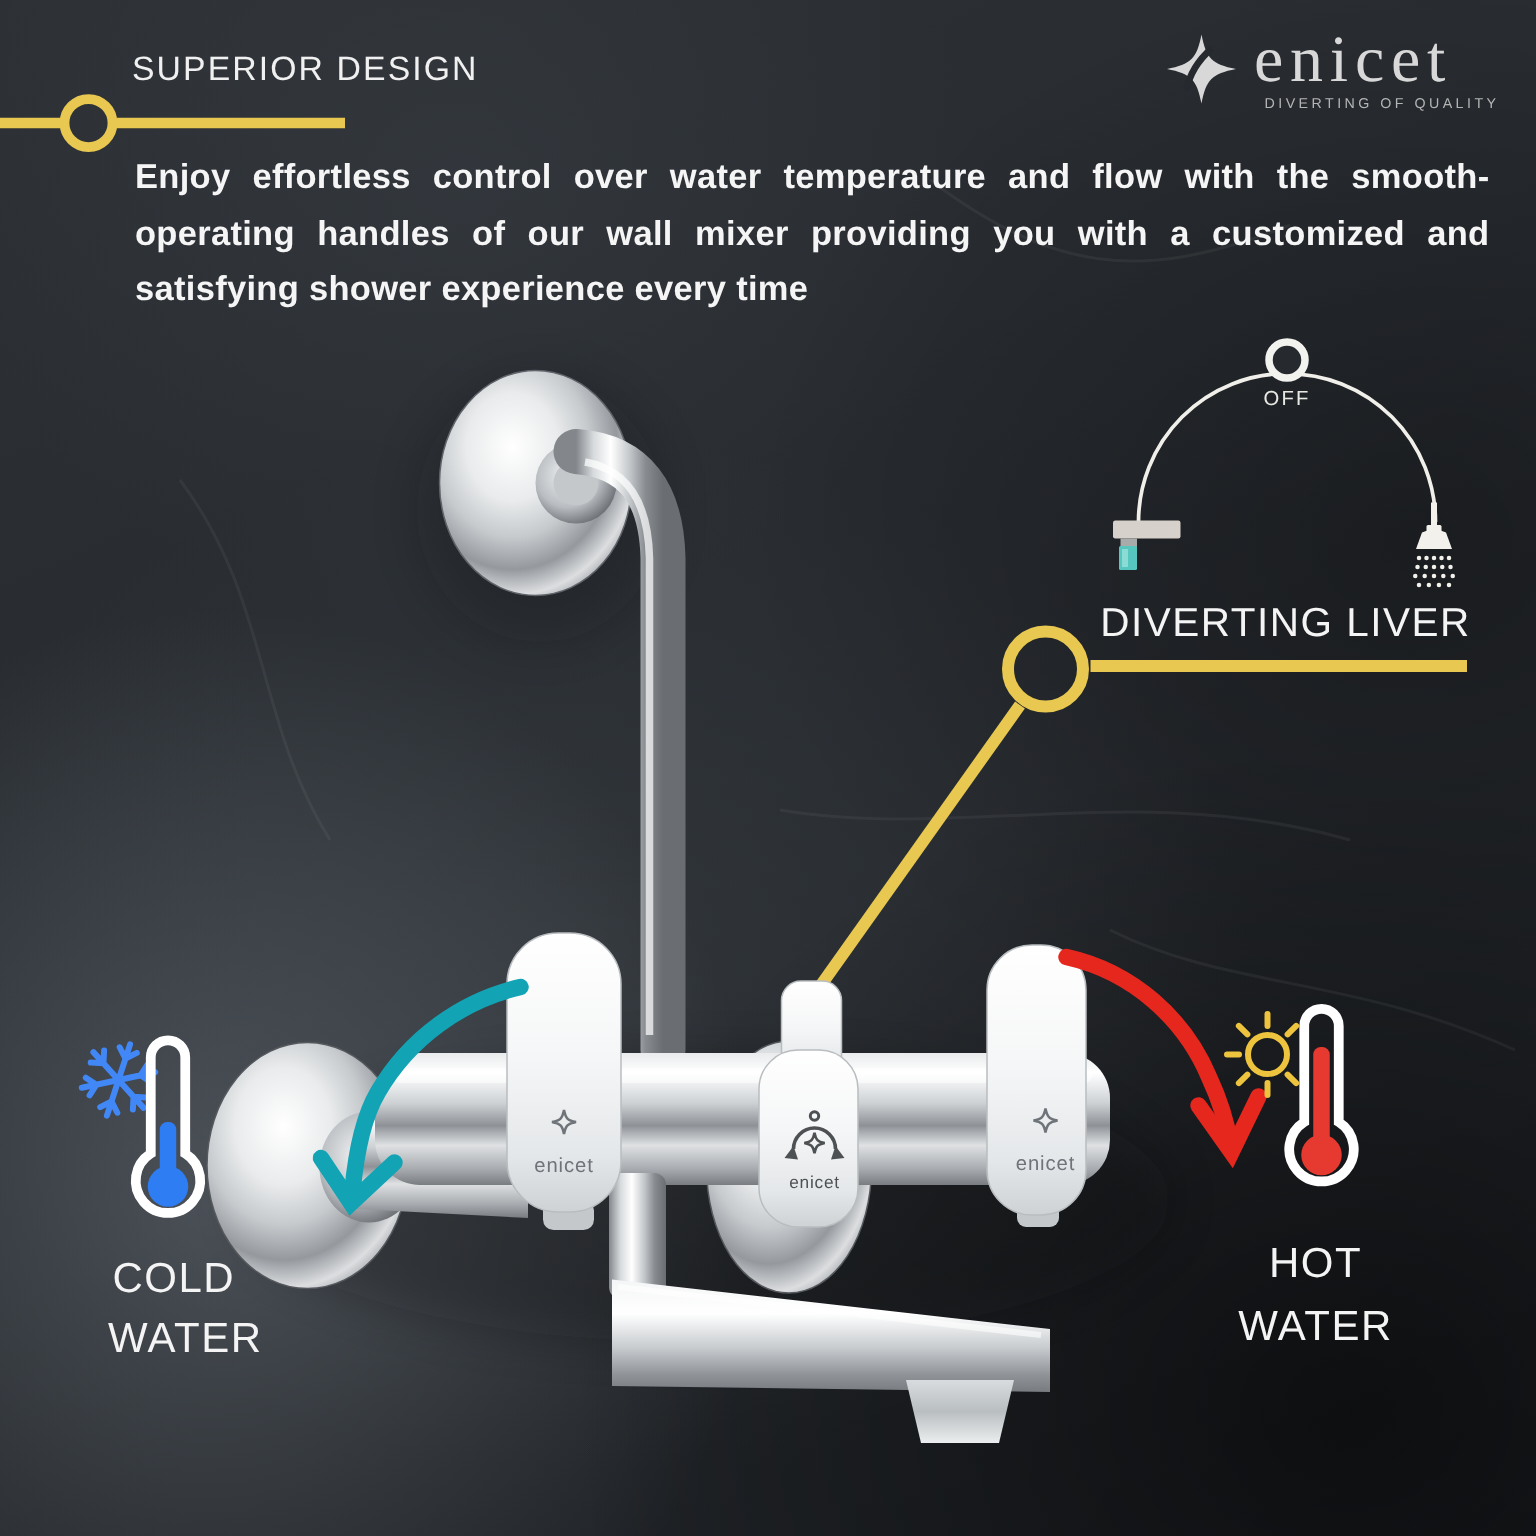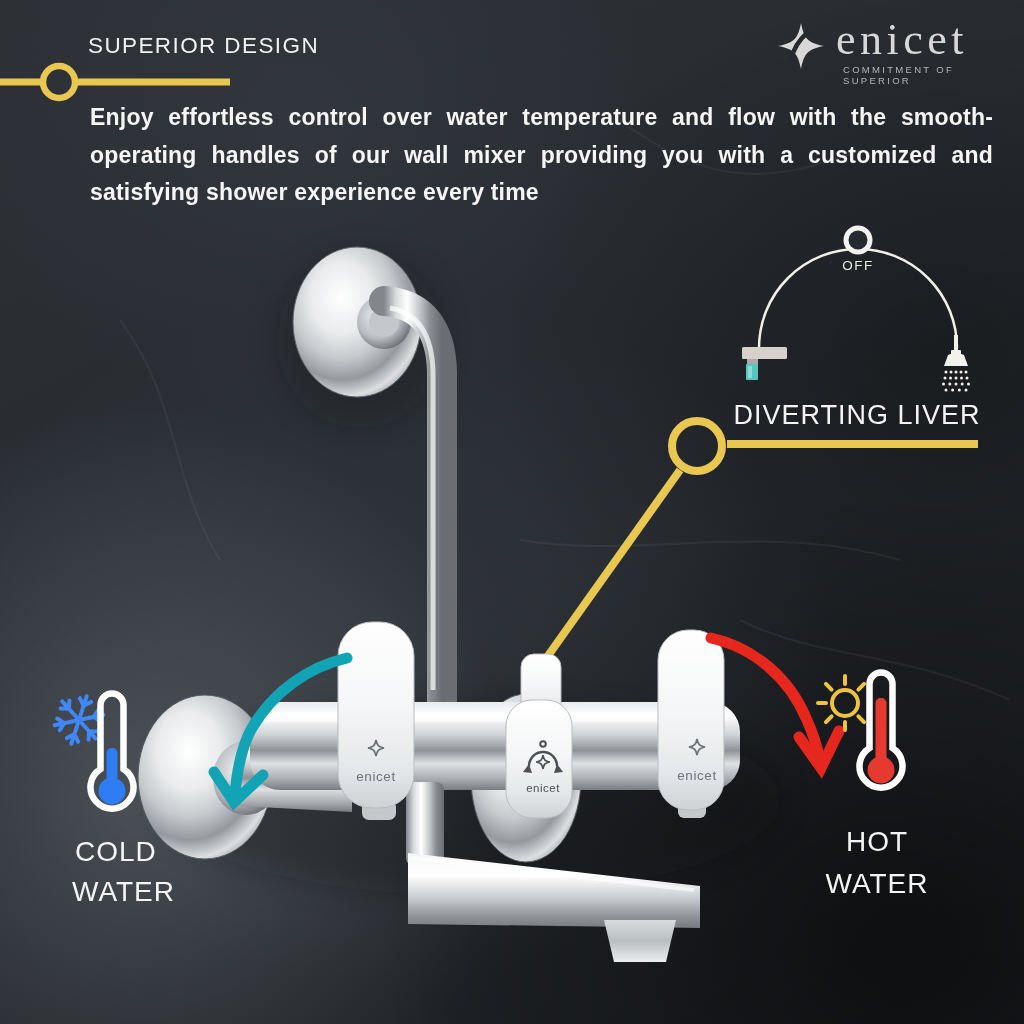--- a/index.html
+++ b/index.html
@@ -29,21 +29,21 @@
   svg text{font-family:"Liberation Sans",sans-serif;}
 </style>
 </head>
 <body>
 
 <div class="canvas">
 
   <div class="abs kicker">SUPERIOR DESIGN</div>
   <div class="abs intro">Enjoy effortless control over water temperature and flow with the smooth-operating handles of our wall mixer providing you with a customized and satisfying shower experience every time</div>
   <div class="abs brand-name">enicet</div>
-  <div class="abs brand-tagline">COMMITMENT OF SUPERIOR</div>
+  <div class="abs brand-tagline">DIVERTING OF QUALITY</div>
 
   <svg class="abs" style="left:0;top:0" width="1024" height="1024" viewBox="0 0 1024 1024">
     <defs>
       <filter id="soft" x="-60%" y="-60%" width="220%" height="220%">
           <feGaussianBlur stdDeviation="16"></feGaussianBlur>
         </filter>
       <radialGradient id="flangeG" cx="0.38" cy="0.34" r="0.80">
         <stop offset="0" stop-color="#ffffff"></stop>
           <stop offset="0.30" stop-color="#e9ebec"></stop>
         <stop offset="0.50" stop-color="#c6cacd"></stop>

